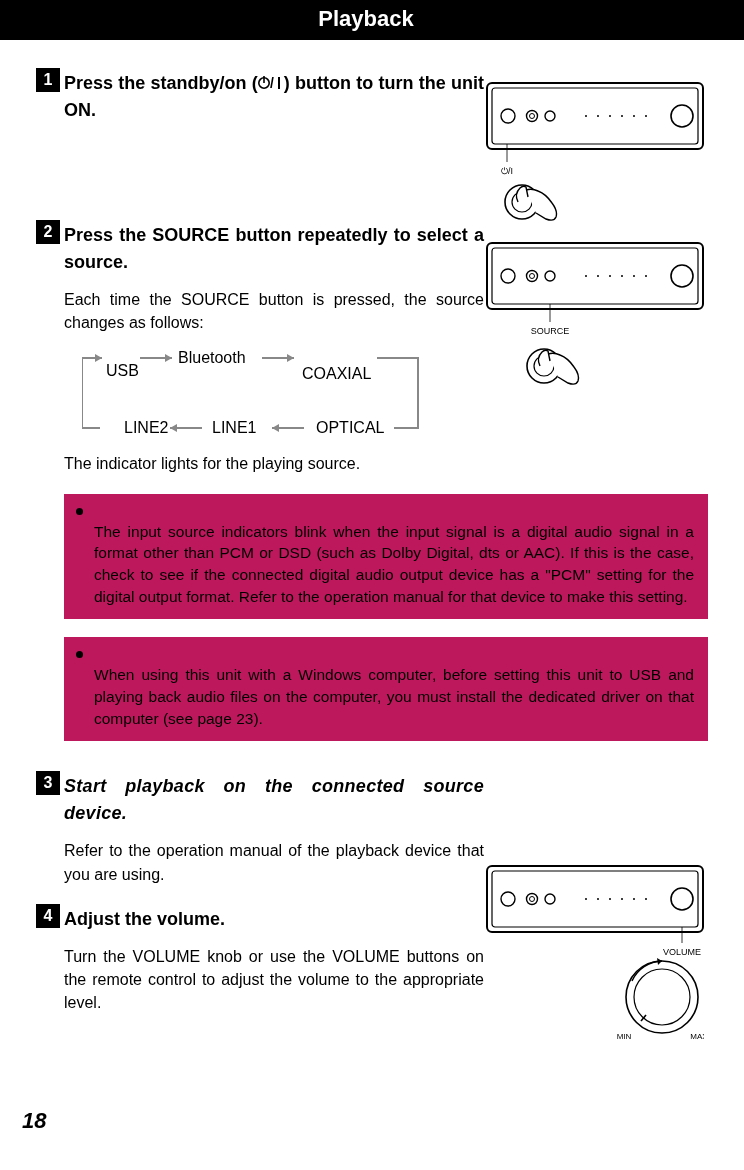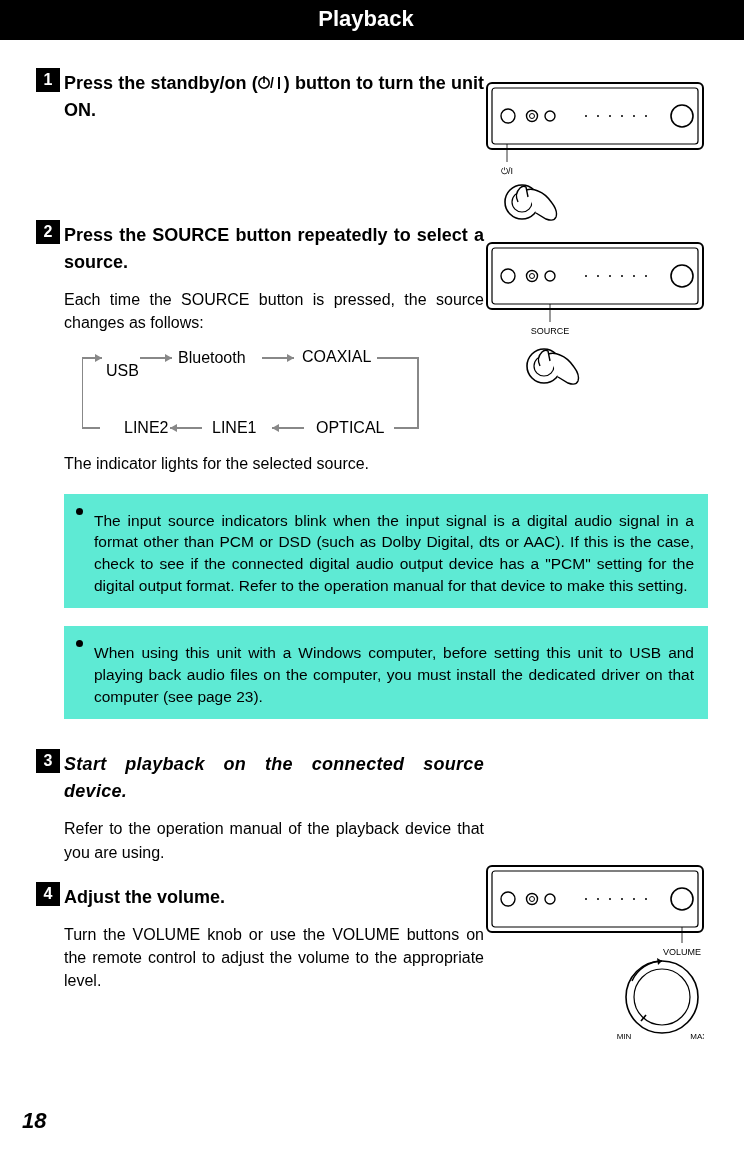--- a/index.html
+++ b/index.html
@@ -57,22 +57,22 @@
   .justify { text-align: justify; }
   .step1 { margin-bottom: 98px; }
   .cycle {
     position: relative;
     width: 350px;
     height: 90px;
     margin: 14px 0 10px 18px;
     font-size: 16px;
   }
   .note-box {
-    background: #5eead4;
-    padding: 16px 14px 12px 30px;
+    background: #be185d;
+    padding: 27px 14px 12px 30px;
     font-size: 15.5px;
     line-height: 1.4;
     margin-top: 14px;
     position: relative;
   }
   .note-box .bullet {
     position: absolute;
     left: 12px;
     top: 14px;
     width: 7px;
@@ -137,27 +137,27 @@
         <path d="M 222 80 L 190 80" stroke="#888" stroke-width="2"></path>
         <path d="M 190 80 l 7 -4 l 0 8 z" fill="#888"></path>
         <path d="M 120 80 L 88 80" stroke="#888" stroke-width="2"></path>
         <path d="M 88 80 l 7 -4 l 0 8 z" fill="#888"></path>
 
         <path d="M 18 80 L 0 80 L 0 10 L 20 10" stroke="#888" stroke-width="2" fill="none"></path>
         <path d="M 20 10 l -7 -4 l 0 8 z" fill="#888"></path>
       </svg>
       <div style="position:absolute;left:24px;top:14px">USB</div>
       <div style="position:absolute;left:96px;top:1px">Bluetooth</div>
-      <div style="position:absolute;left:220px;top:0">COAXIAL</div>
+      <div style="position:absolute;left:220px;top:17px">COAXIAL</div>
       <div style="position:absolute;left:234px;top:71px">OPTICAL</div>
       <div style="position:absolute;left:130px;top:71px">LINE1</div>
       <div style="position:absolute;left:42px;top:71px">LINE2</div>
     </div>
 
-    <div class="step-body">The indicator lights for the selected source.</div>
+    <div class="step-body">The indicator lights for the playing source.</div>
   </div>
 
   <div class="note-box justify" style="margin-left:28px;margin-right:0;">
     <div class="bullet"></div>
     <span>The input source indicators blink when the input signal is a digital audio signal in a format other than PCM or DSD (such as Dolby Digital, dts or AAC). If this is the case, check to see if the connected digital audio output device has a "PCM" setting for the digital output format. Refer to the operation manual for that device to make this setting.</span>
   </div>
   <div class="note-gap"></div>
   <div class="note-box justify" style="margin-left:28px;margin-right:0;margin-top:6px;">
     <div class="bullet"></div>
     <span>When using this unit with a Windows computer, before setting this unit to USB and playing back audio files on the computer, you must install the dedicated driver on that computer (see page 23).</span>

